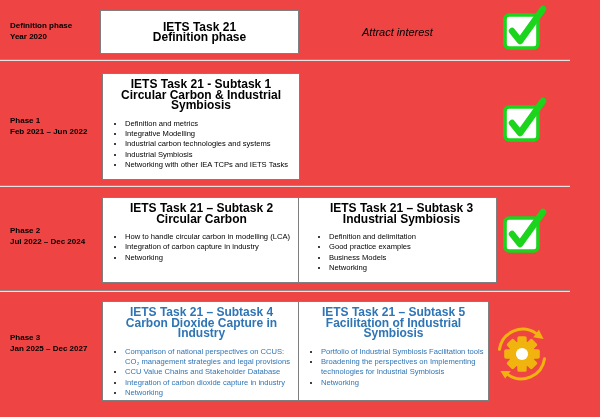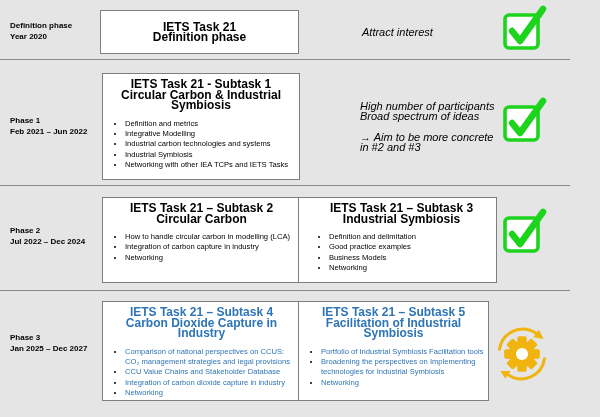--- a/index.html
+++ b/index.html
@@ -3,21 +3,21 @@
 <meta charset="utf-8">
 <style>
   html,body{margin:0;padding:0;}
   body{
     width:600px;height:417px;
     font-family:"Liberation Sans",sans-serif;
     background:#ffffff;
     position:relative;
     overflow:hidden;
   }
-  .canvas{position:absolute;left:0;top:0;width:600px;height:417px;background:#e5e5e5;}
+  .canvas{position:absolute;left:0;top:0;width:600px;height:417px;background:#ef4444;}
   .sep{position:absolute;left:0;width:570px;height:2px;
        background:linear-gradient(to bottom,#8c8c8c 55%,#e2e2e2 55%);}
   .sep1{top:59px}.sep2{top:185px}.sep3{top:290px}
 
   .phase-label{position:absolute;left:10px;font-weight:700;font-size:8px;
        line-height:11px;color:#000;white-space:pre-line;}
   .label-r1{top:20px}.label-r2{top:115px}.label-r3{top:225px}.label-r4{top:332px}
 
   .task-box{position:absolute;border:1px solid #7f7f7f;background:#fff;}
   .box-r1{left:100px;top:10px;width:197px;height:42px;
@@ -78,25 +78,20 @@
     <div class="box-title">IETS Task 21 - Subtask 1
 Circular Carbon &amp; Industrial Symbiosis</div>
     <ul class="box-bullets">
         <li>Definition and metrics</li>
         <li>Integrative Modelling</li>
         <li>Industrial carbon technologies and systems</li>
         <li>Industrial Symbiosis</li>
         <li>Networking with other IEA TCPs and IETS Tasks</li>
       </ul>
   </div>
-  <div class="note note-r2">High number of participants
-Broad spectrum of ideas
-
-→ Aim to be more concrete
-in #2 and #3</div>
 
   <div class="task-box box-r3a">
     <div class="box-title">IETS Task 21 – Subtask 2
 Circular Carbon</div>
     <ul class="box-bullets">
         <li>How to handle circular carbon in modelling (LCA)</li>
         <li>Integration of carbon capture in industry</li>
         <li>Networking</li>
       </ul>
   </div>

